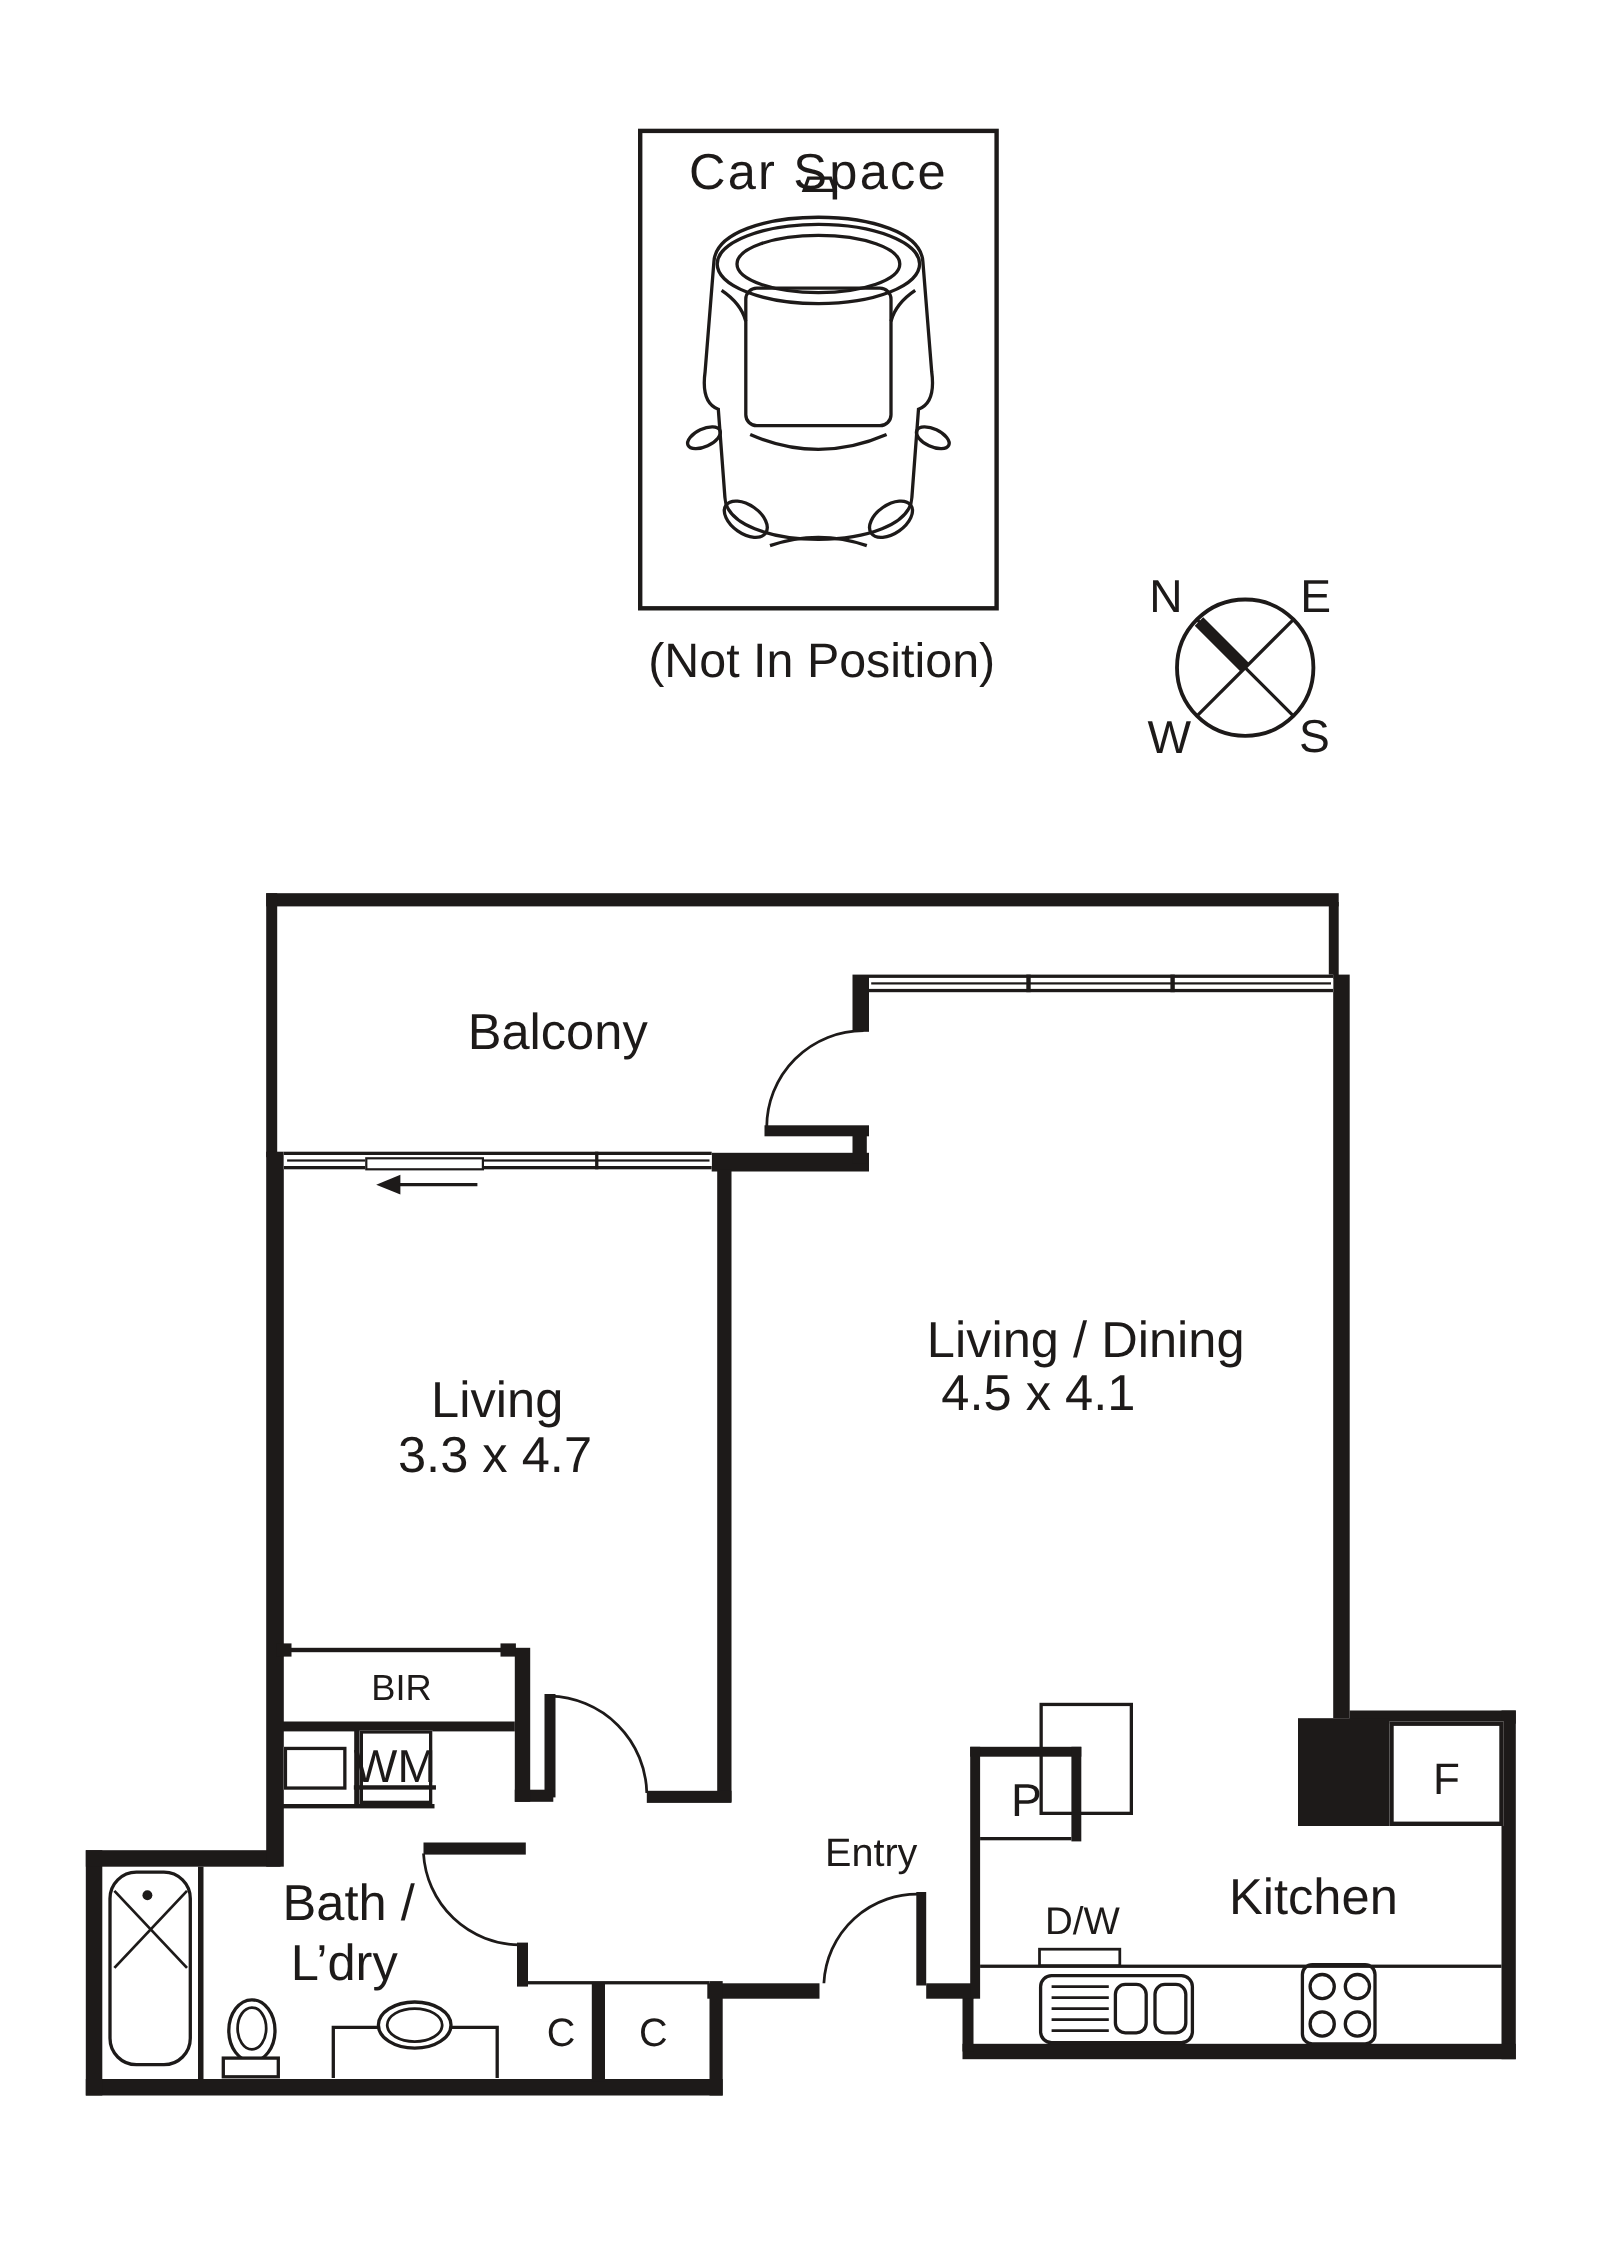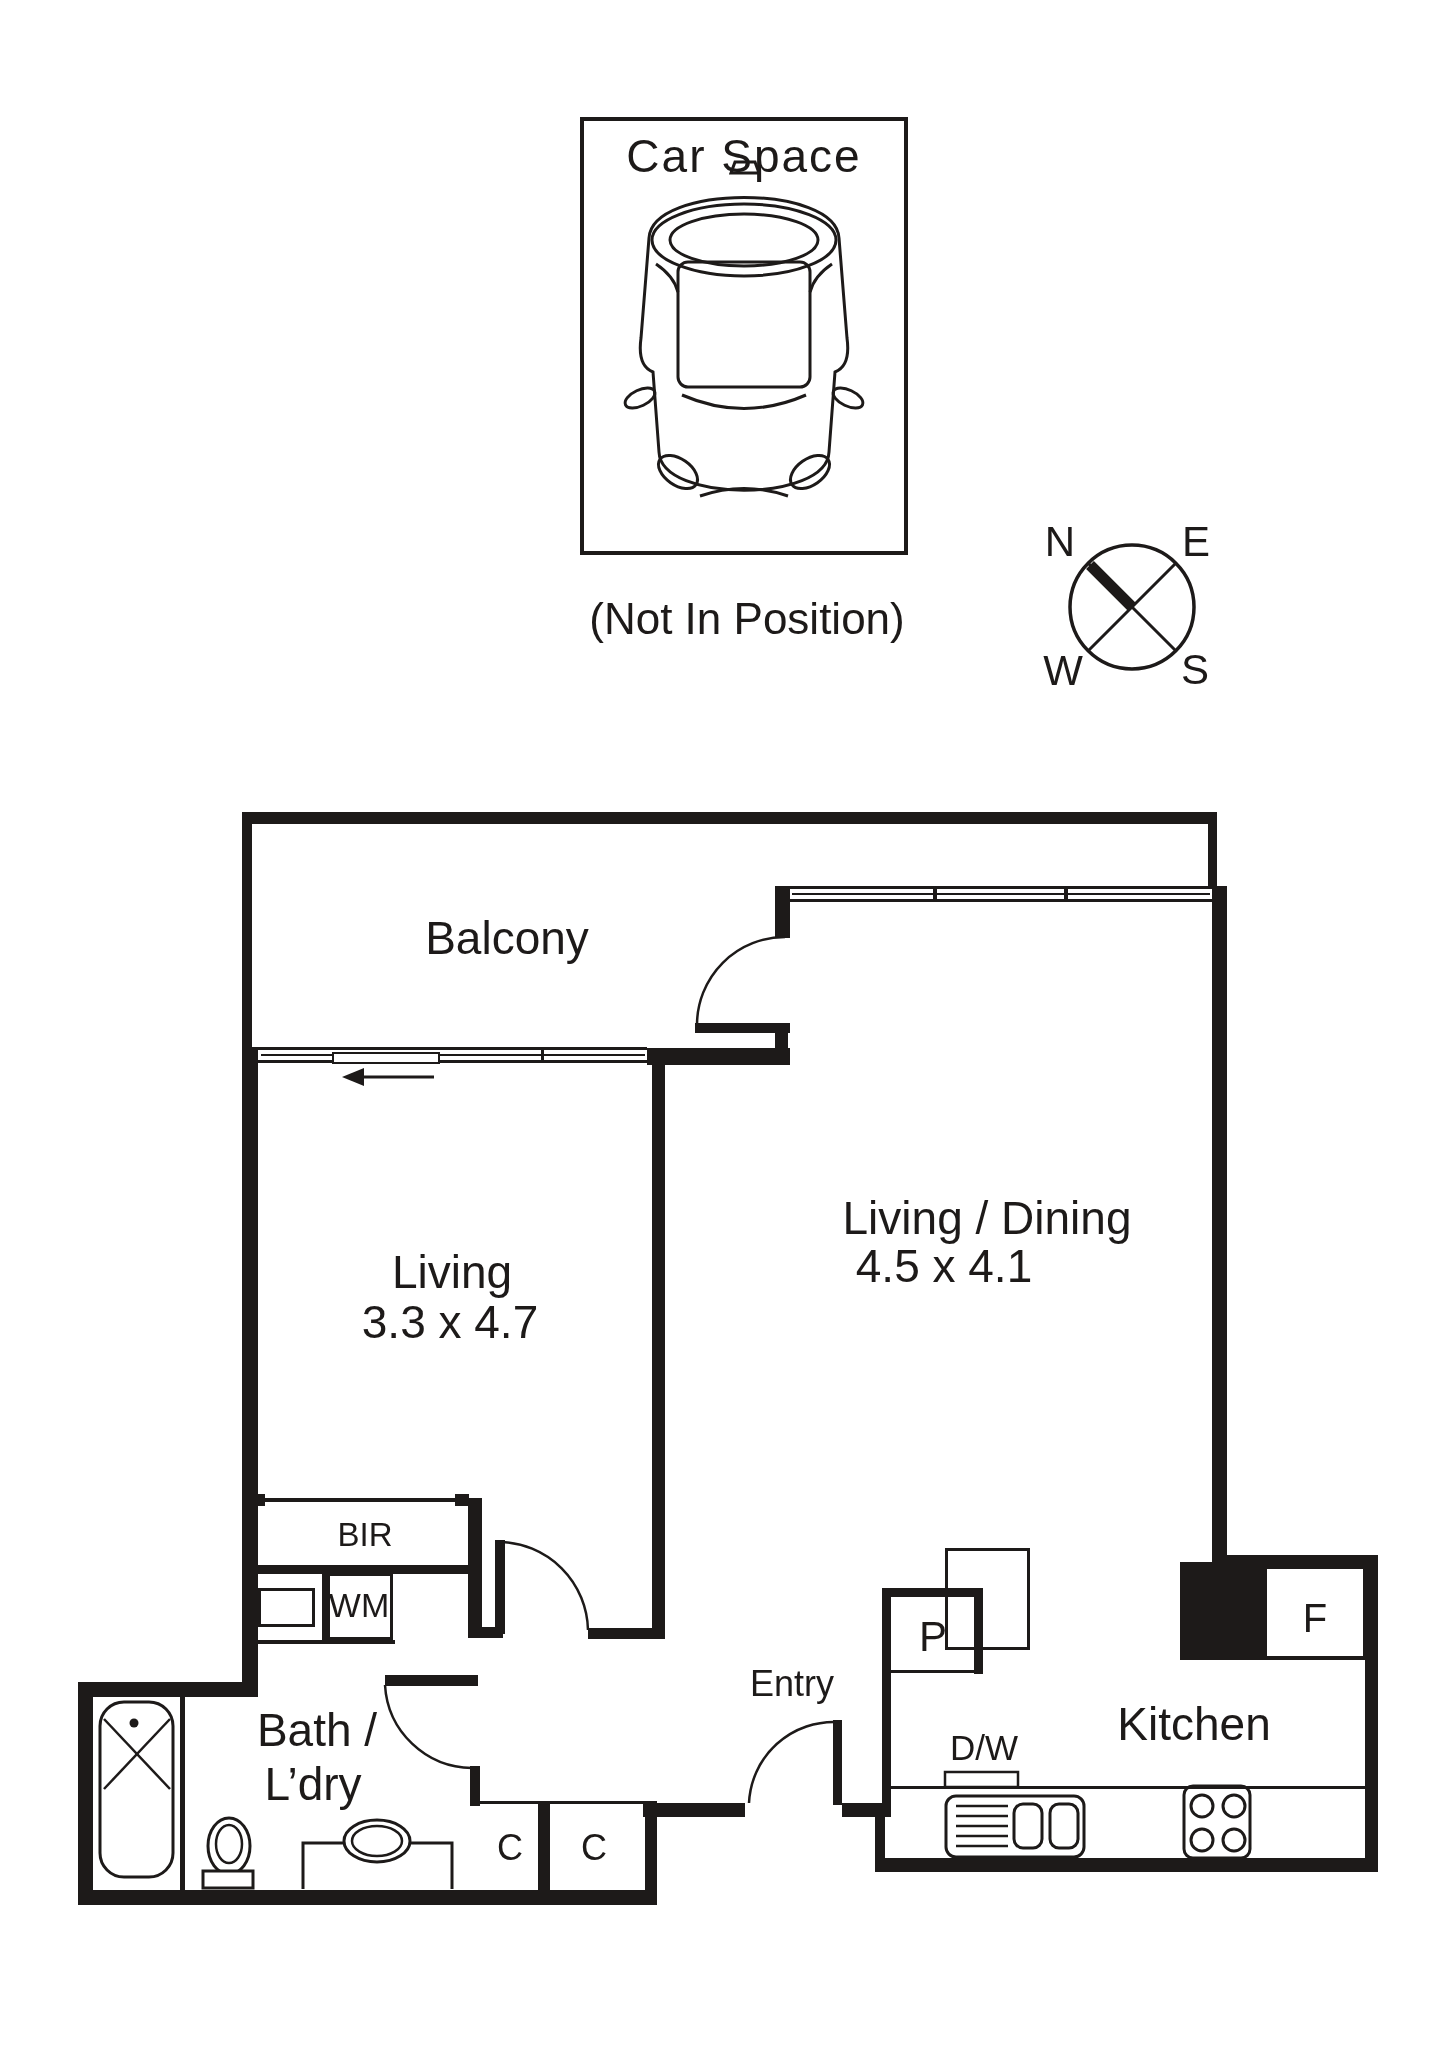--- a/index.html
+++ b/index.html
@@ -12,21 +12,21 @@
   svg.overlay{position:absolute;left:0;top:0;}
   .thin{position:absolute;background:#1d1a19;}
 </style>
 </head>
 <body>
 
 <div class="page">
 
   <div class="box" style="left:580px;top:117px;width:328px;height:438px;border-width:4px;"></div>
   <div class="lbl" style="left:744px;top:156px;font-size:46px;letter-spacing:2px;">Car Space</div>
-  <div class="lbl" style="left:747px;top:602px;font-size:44px;margin-top:17px;">(Not In Position)</div>
+  <div class="lbl" style="left:747px;top:602px;font-size:44px;">(Not In Position)</div>
 
   <div class="wall" style="left:242px;top:812px;width:975px;height:12px;"></div>
   <div class="wall" style="left:242px;top:812px;width:10px;height:240px;"></div>
   <div class="wall" style="left:1208px;top:820px;width:9px;height:70px;"></div>
   <div class="wall" style="left:775px;top:886px;width:15px;height:52px;"></div>
   <div class="wall" style="left:1212px;top:886px;width:15px;height:676px;"></div>
   <div class="wall" style="left:1227px;top:1555px;width:151px;height:12px;"></div>
   <div class="wall" style="left:1365px;top:1555px;width:13px;height:317px;"></div>
   <div class="wall" style="left:875px;top:1858px;width:503px;height:14px;"></div>
   <div class="wall" style="left:875px;top:1810px;width:10px;height:55px;"></div>
@@ -170,20 +170,20 @@
   <div class="lbl" style="left:452px;top:1272px;font-size:46px;">Living</div>
   <div class="lbl" style="left:450px;top:1322px;font-size:46px;">3.3 x 4.7</div>
   <div class="lbl" style="left:943px;top:1218px;font-size:46px;margin-left:44px;">Living / Dining</div>
   <div class="lbl" style="left:944px;top:1266px;font-size:46px;">4.5 x 4.1</div>
   <div class="lbl" style="left:792px;top:1684px;font-size:36px;">Entry</div>
   <div class="lbl" style="left:317px;top:1730px;font-size:46px;">Bath /</div>
   <div class="lbl" style="left:313px;top:1784px;font-size:46px;">L’dry</div>
   <div class="lbl" style="left:1194px;top:1724px;font-size:46px;">Kitchen</div>
 
   <div class="lbl" style="left:365px;top:1535px;font-size:33px;">BIR</div>
-  <div class="lbl" style="left:359px;top:1606px;font-size:34px;">WM</div>
+  <div class="lbl" style="left:359px;top:1606px;font-size:42px;text-decoration:underline;">WM</div>
   <div class="lbl" style="left:933px;top:1637px;font-size:42px;z-index:3;">P</div>
   <div class="lbl" style="left:1315px;top:1618px;font-size:40px;">F</div>
   <div class="lbl" style="left:984px;top:1748px;font-size:35px;">D/W</div>
   <div class="lbl" style="left:510px;top:1848px;font-size:36px;">C</div>
   <div class="lbl" style="left:594px;top:1848px;font-size:36px;">C</div>
 
 </div>
 
 </body></html>

